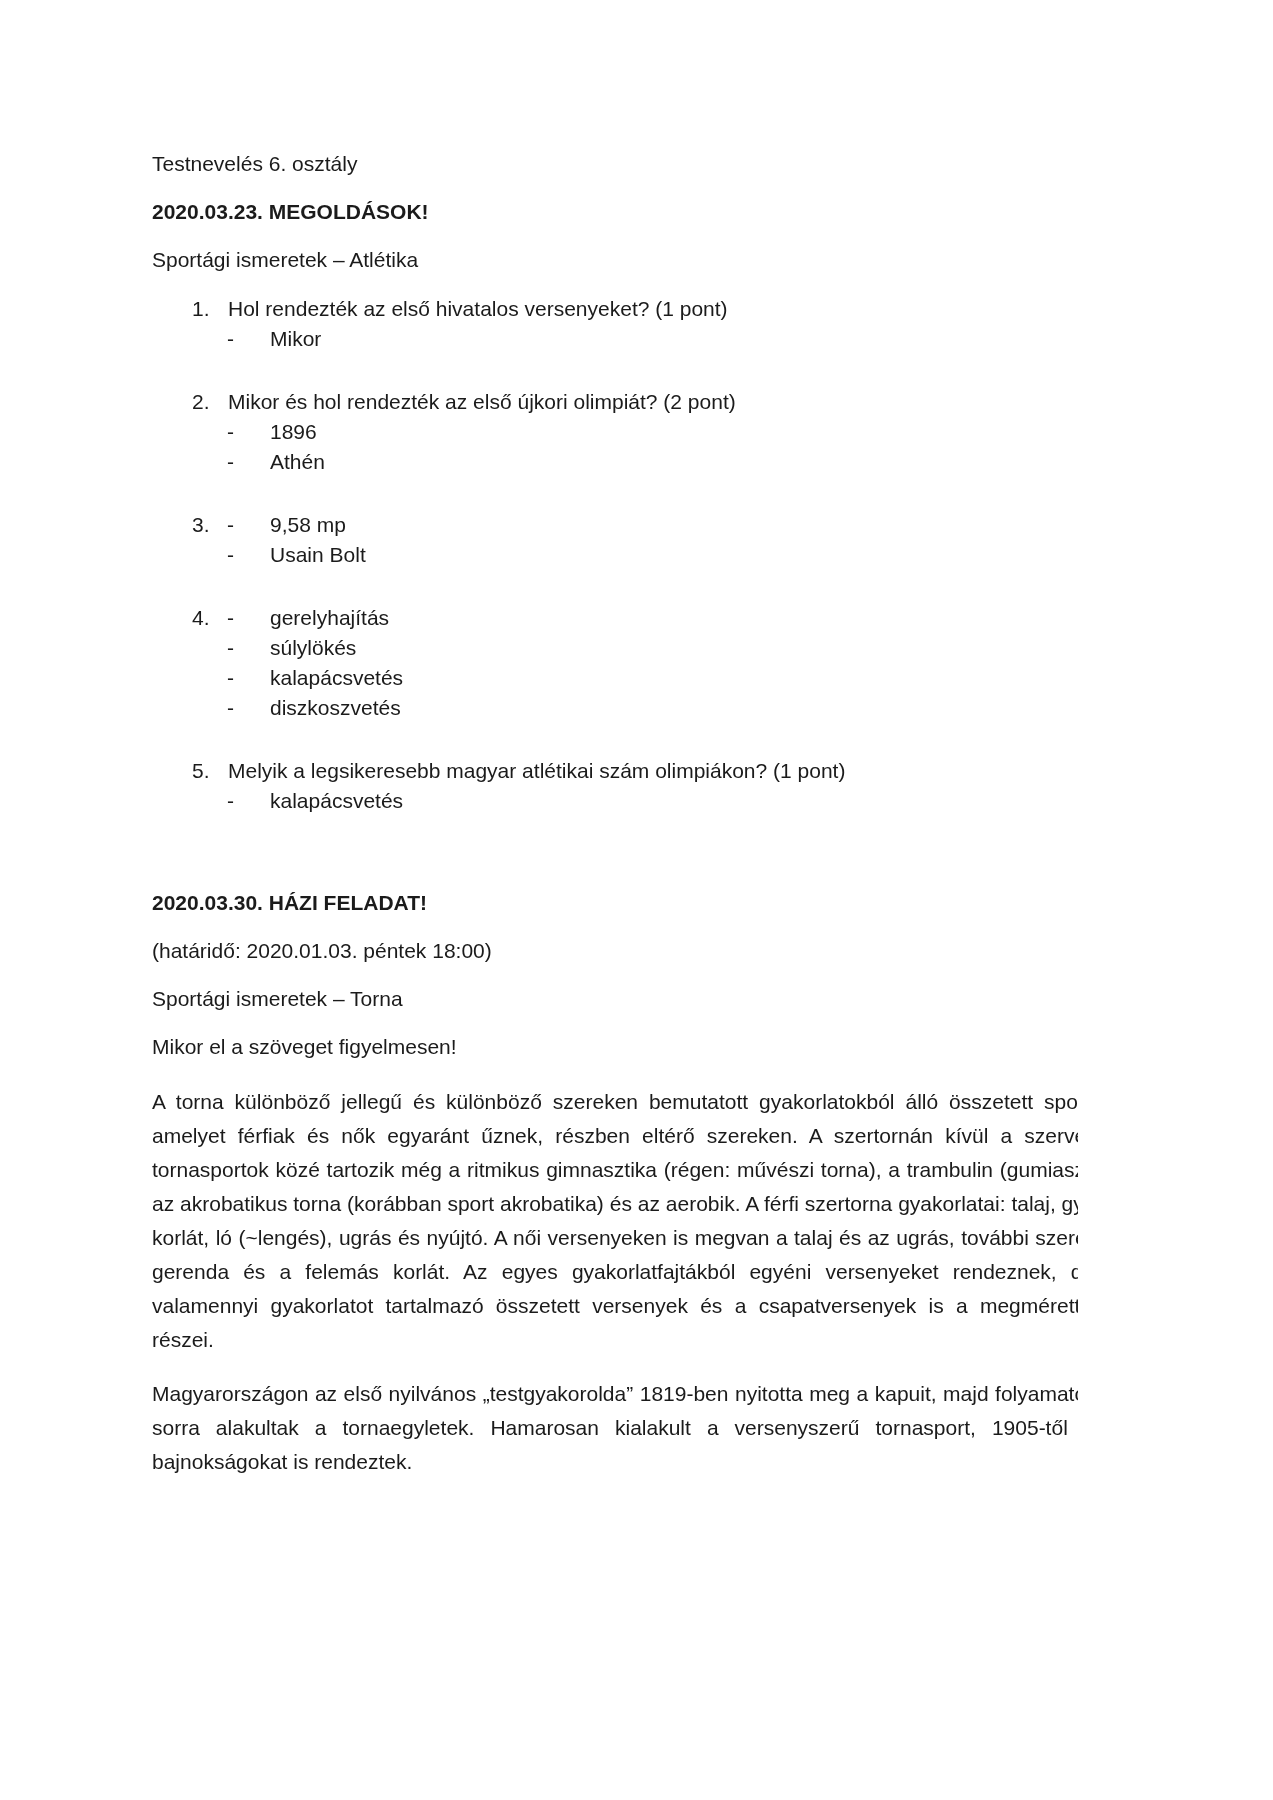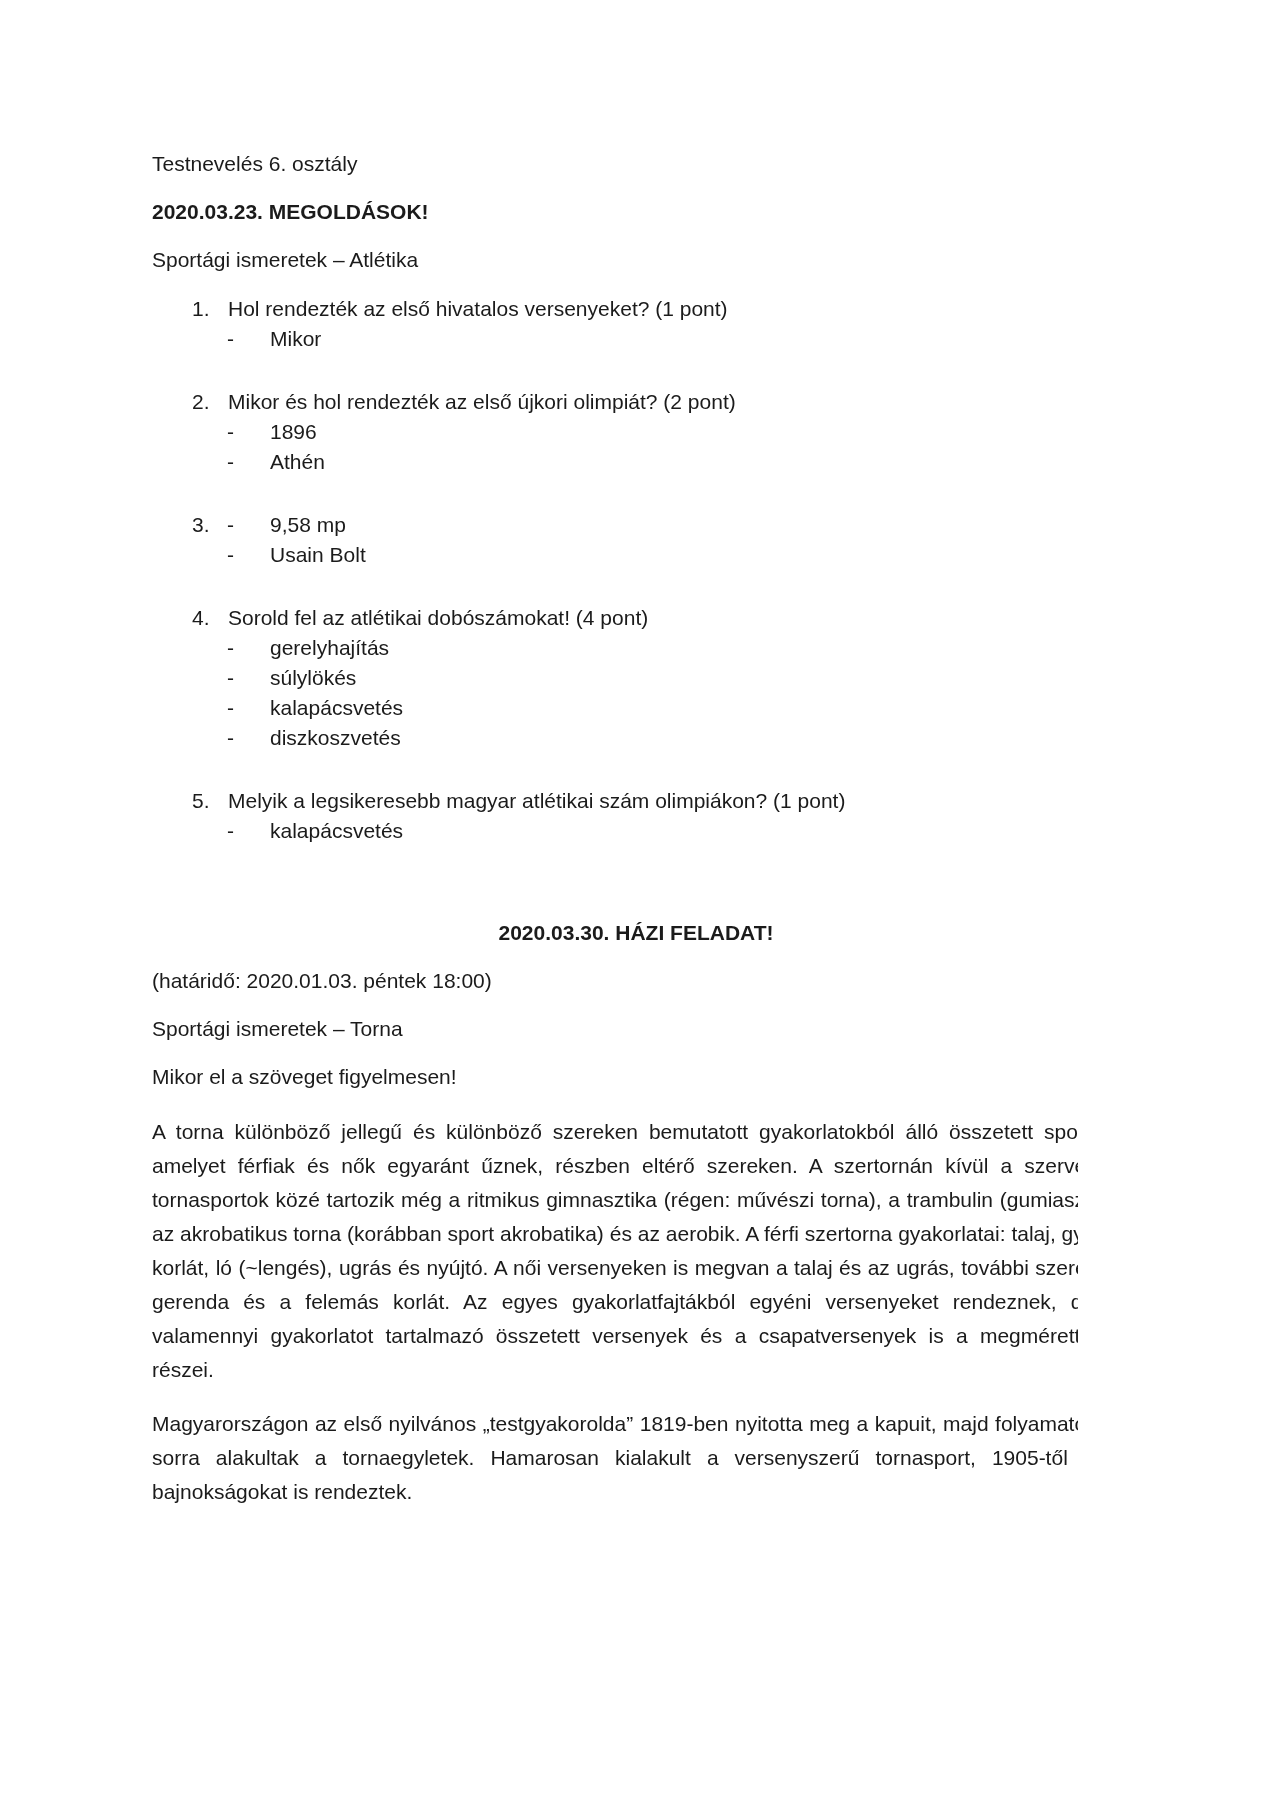--- a/index.html
+++ b/index.html
@@ -22,21 +22,21 @@
     top: 150px;
     width: 968px;
   }
   .line {
     font-size: 21px;
     line-height: 28px;
     margin: 0 0 20px 0;
     white-space: nowrap;
   }
   .bold { font-weight: 700; }
-  .hw-heading { margin-top: 73px; text-align: center; }
+  .hw-heading { margin-top: 73px; }
 
   
   .q-block { margin: 0 0 33px 0; }
   .q-row {
     position: relative;
     padding-left: 76px;
     font-size: 21px;
     line-height: 30px;
   }
   .q-num {
@@ -87,21 +87,21 @@
           <div class="q-row"><span class="q-num">2.</span><span>Mikor és hol rendezték az első újkori olimpiát? (2 pont)</span></div>
           <div class="a-row"><span class="a-dash">-</span><span>1896</span></div>
           <div class="a-row"><span class="a-dash">-</span><span>Athén</span></div>
         </div>
         <div class="q-block">
           <div class="q-row"><span class="q-num">3.</span></div>
           <div class="a-row"><span class="a-dash">-</span><span>9,58 mp</span></div>
           <div class="a-row"><span class="a-dash">-</span><span>Usain Bolt</span></div>
         </div>
         <div class="q-block">
-          <div class="q-row"><span class="q-num">4.</span><span>Sorold fel az atlétikai dobószámokat! (4 pont)</span></div>
+          <div class="q-row"><span class="q-num">4.</span></div>
           <div class="a-row"><span class="a-dash">-</span><span>gerelyhajítás</span></div>
           <div class="a-row"><span class="a-dash">-</span><span>súlylökés</span></div>
           <div class="a-row"><span class="a-dash">-</span><span>kalapácsvetés</span></div>
           <div class="a-row"><span class="a-dash">-</span><span>diszkoszvetés</span></div>
         </div>
         <div class="q-block">
           <div class="q-row"><span class="q-num">5.</span><span>Melyik a legsikeresebb magyar atlétikai szám olimpiákon? (1 pont)</span></div>
           <div class="a-row"><span class="a-dash">-</span><span>kalapácsvetés</span></div>
         </div>
       </div>

